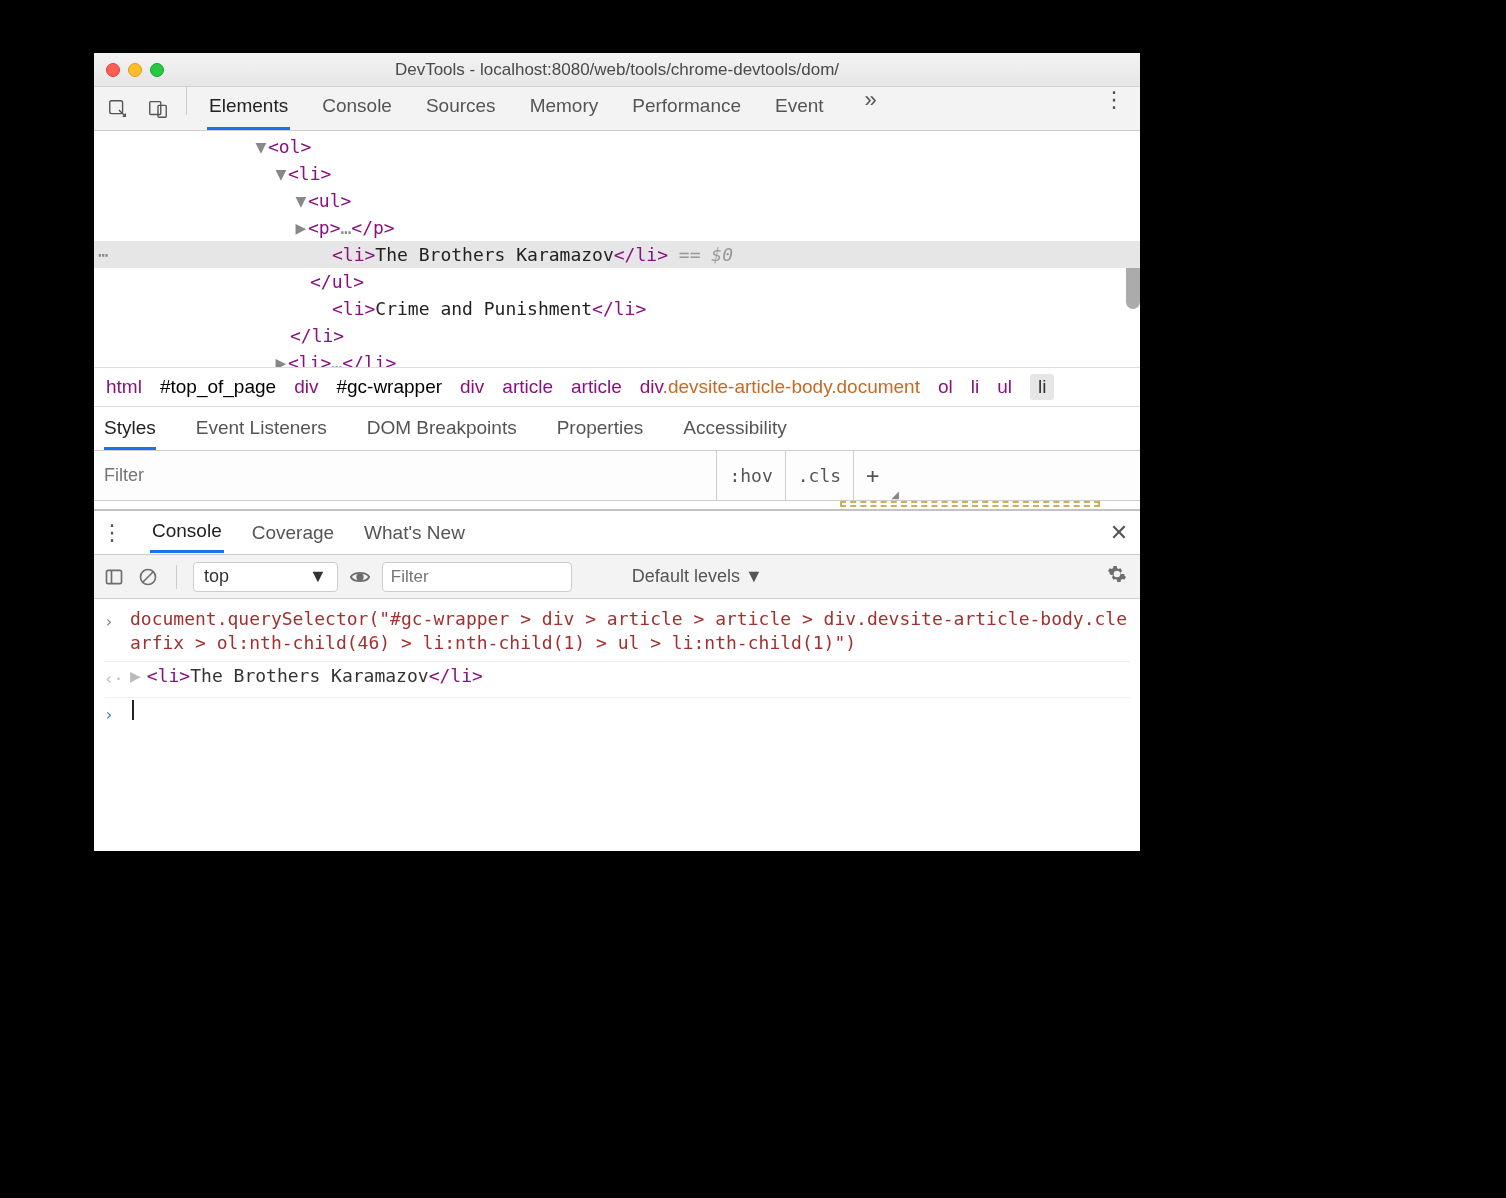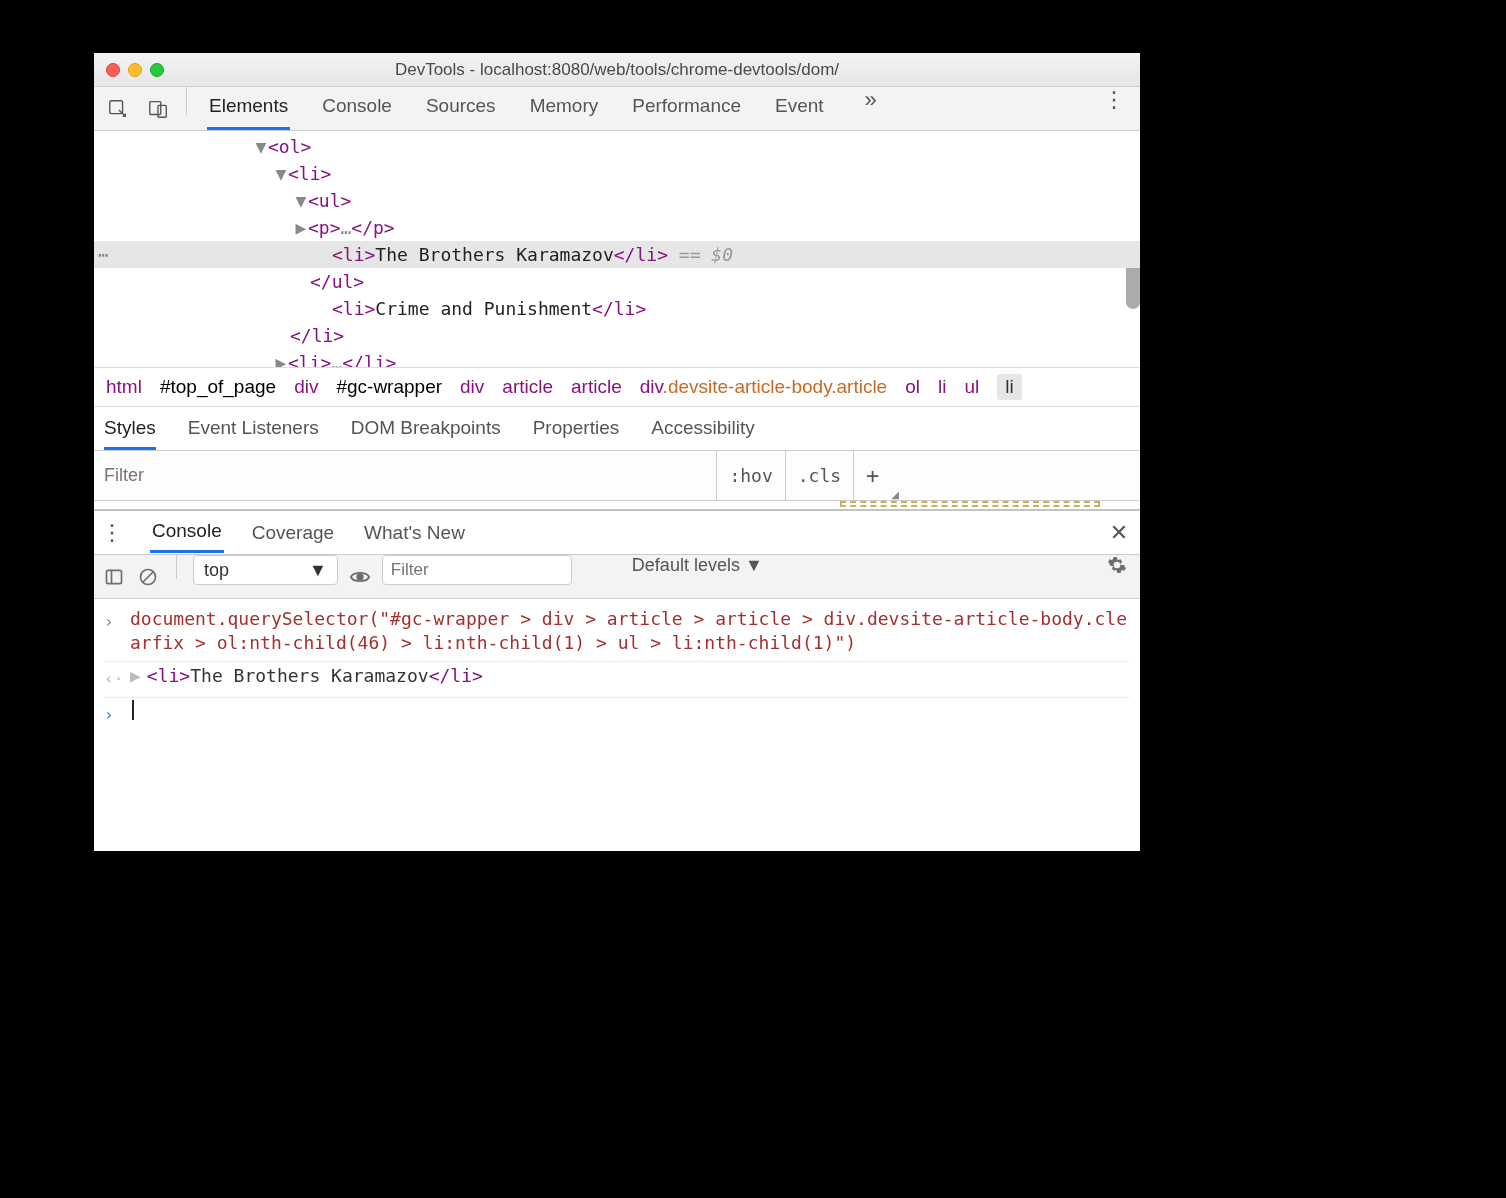--- a/index.html
+++ b/index.html
@@ -75,37 +75,37 @@
   .scrollbar-thumb{position:absolute;right:0;top:114px;width:14px;height:64px;background:#ababab;border-radius:7px;}
   .breadcrumb{
     display:flex;align-items:center;gap:18px;
     padding:6px 12px;border-top:1px solid #ddd;border-bottom:1px solid #ddd;
     font-size:19px;background:#fff;white-space:nowrap;
   }
   .crumb{color:#881280;}
   .crumb.id{color:#000000;}
   .crumb.sel{background:#e6e6e6;color:#333;padding:2px 8px;border-radius:3px;}
   .crumb .hl{color:#c66a24;}
-  .subtabs{display:flex;border-bottom:1px solid #ccc;padding:0 10px;gap:32px;}
+  .subtabs{display:flex;border-bottom:1px solid #ccc;padding:0 10px;gap:40px;}
   .subtab{font-size:19px;color:#555;padding:10px 0 8px;}
   .subtab.active{color:#222;border-bottom:3px solid #1a73e8;}
   .styles-bar{display:flex;align-items:center;border-bottom:1px solid #ccc;height:50px;background:#fdfdfd;}
   .filter-input{flex:1;border:none;font-size:18px;padding:8px 10px;color:#999;background:transparent;outline:none;}
   .sbt{border-left:1px solid #ccc;height:100%;display:flex;align-items:center;padding:0 12px;font-size:18px;color:#555;font-family:Menlo,Monaco,monospace;}
   .plus{font-size:22px;padding:0 12px;color:#555;}
   .corner{font-size:10px;color:#888;align-self:flex-end;}
   .styles-preview{height:8px;display:flex;justify-content:flex-end;padding-right:40px;}
   .dashed{width:260px;border:2px dashed #c9b15b;height:6px;margin-top:0;}
   .drawer{border-top:2px solid #c3c3c3;display:flex;flex-direction:column;flex:1;}
   .drawer-tabs{display:flex;align-items:center;border-bottom:1px solid #ccc;height:44px;padding:0 6px;gap:26px;}
   .drawer-kebab{font-size:22px;color:#555;width:24px;text-align:center;}
   .drawer-tab{font-size:19px;color:#555;padding:8px 2px;}
   .drawer-tab.active{color:#222;border-bottom:3px solid #1a73e8;}
   .drawer-close{margin-left:auto;font-size:22px;color:#555;width:30px;text-align:center;}
-  .console-ctrl{display:flex;height:44px;border-bottom:1px solid #ccc;background:#f3f3f3;padding:0 8px;gap:10px;}
+  .console-ctrl{display:flex;align-items:center;height:44px;border-bottom:1px solid #ccc;background:#f3f3f3;padding:0 8px;gap:10px;}
   .cc-icon{color:#6e6e6e;width:24px;display:flex;align-items:center;justify-content:center;}
   .context-sel{background:#fff;border:1px solid #ccc;border-radius:4px;height:30px;display:flex;align-items:center;padding:0 10px;gap:80px;font-size:18px;color:#333;}
   .console-filter{background:#fff;border:1px solid #ccc;border-radius:4px;height:30px;width:190px;padding:0 8px;font-size:17px;outline:none;}
   .levels{font-size:18px;color:#555;}
   .gear{margin-left:auto;width:30px;text-align:center;color:#555;font-size:22px;}
   .console-body{font-family:Menlo,Monaco,Consolas,monospace;font-size:18px;line-height:24px;padding:6px 10px;}
   .crow{display:flex;align-items:flex-start;gap:12px;border-bottom:1px solid #eee;padding:2px 0 6px;}
   .arrow{color:#888;font-size:16px;width:14px;flex-shrink:0;margin-top:3px;}
   .arrow.blue{color:#3879d9;}
   .arrow.out{color:#bbb;}
@@ -170,21 +170,21 @@
     </div>
 
   <div class="breadcrumb" id="crumbBar">
       <span class="crumb">html</span>
       <span class="crumb id">#top_of_page</span>
       <span class="crumb">div</span>
       <span class="crumb id">#gc-wrapper</span>
       <span class="crumb">div</span>
       <span class="crumb">article</span>
       <span class="crumb">article</span>
-      <span class="crumb">div<span class="hl">.devsite-article-body.article</span></span>
+      <span class="crumb">div<span class="hl">.devsite-article-body.document</span></span>
       <span class="crumb">ol</span>
       <span class="crumb">li</span>
       <span class="crumb">ul</span>
       <span class="crumb sel">li</span>
     </div>
 
   <div class="subtabs">
     <div class="subtab active">Styles</div>
     <div class="subtab">Event Listeners</div>
     <div class="subtab">DOM Breakpoints</div>

